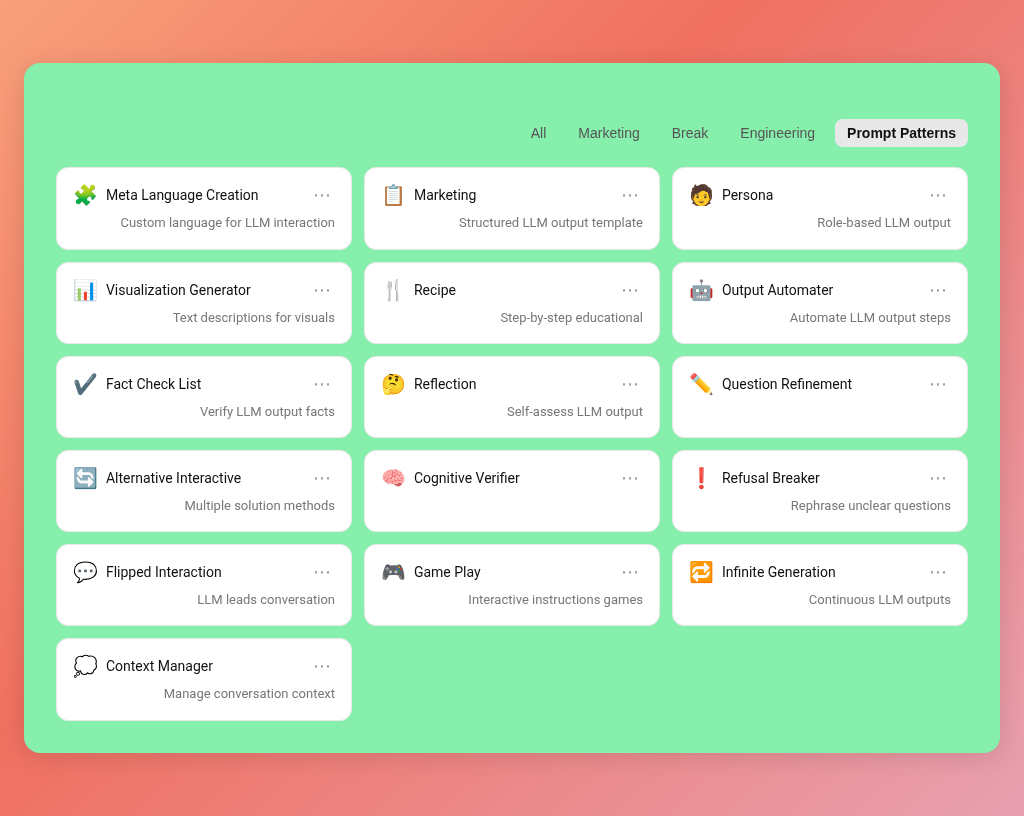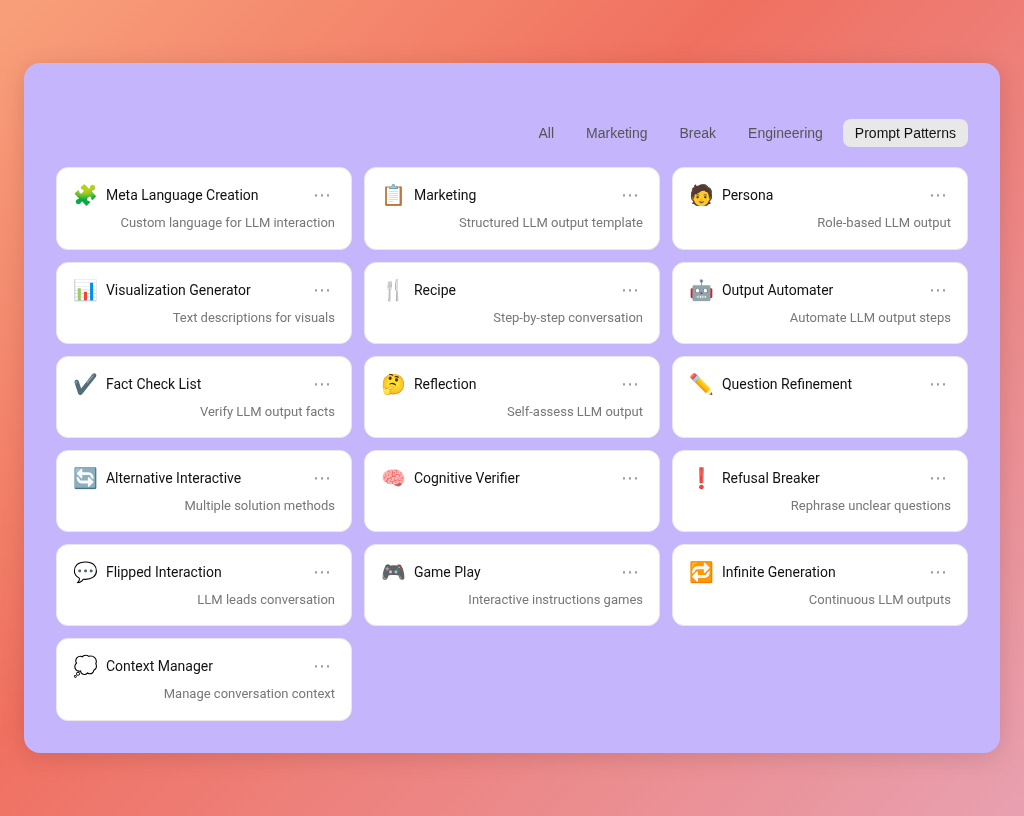--- a/index.html
+++ b/index.html
@@ -6,21 +6,21 @@
     body {
       font-family: -apple-system, BlinkMacSystemFont, 'Segoe UI', Roboto, sans-serif;
       background: linear-gradient(135deg, #f8a07a 0%, #f07060 40%, #e8a0b0 100%);
       min-height: 100vh;
       display: flex;
       align-items: center;
       justify-content: center;
       padding: 24px;
     }
     .container {
-      background: #c4b5fd;
+      background: #86efac;
       border-radius: 16px;
       padding: 32px;
       width: 1020px;
       max-width: 100%;
       box-shadow: 0 4px 24px rgba(0,0,0,0.12);
     }
     .header-title {
       font-size: 22px;
       font-weight: 700;
       color: #111;
@@ -43,21 +43,21 @@
       border: none;
       padding: 6px 12px;
       font-size: 14px;
       color: #555;
       cursor: pointer;
       border-radius: 8px;
     }
     .filter-btn.active {
       background: #e8e8e8;
       color: #111;
-      font-weight: 400;
+      font-weight: 700;
     }
     .grid {
       display: grid;
       grid-template-columns: repeat(3, 1fr);
       gap: 12px;
     }
     .card {
       background: #fff;
       border: 1px solid #e8e8e8;
       border-radius: 12px;
@@ -166,21 +166,21 @@
     <p class="card-desc">Text descriptions for visuals</p>
   </div>
       <div class="card">
     <div class="card-header">
       <div class="card-title-row">
         <span class="card-icon">🍴</span>
         <span class="card-title">Recipe</span>
       </div>
       <button class="card-menu">⋯</button>
     </div>
-    <p class="card-desc">Step-by-step conversation</p>
+    <p class="card-desc">Step-by-step educational</p>
   </div>
       <div class="card">
     <div class="card-header">
       <div class="card-title-row">
         <span class="card-icon">🤖</span>
         <span class="card-title">Output Automater</span>
       </div>
       <button class="card-menu">⋯</button>
     </div>
     <p class="card-desc">Automate LLM output steps</p>

